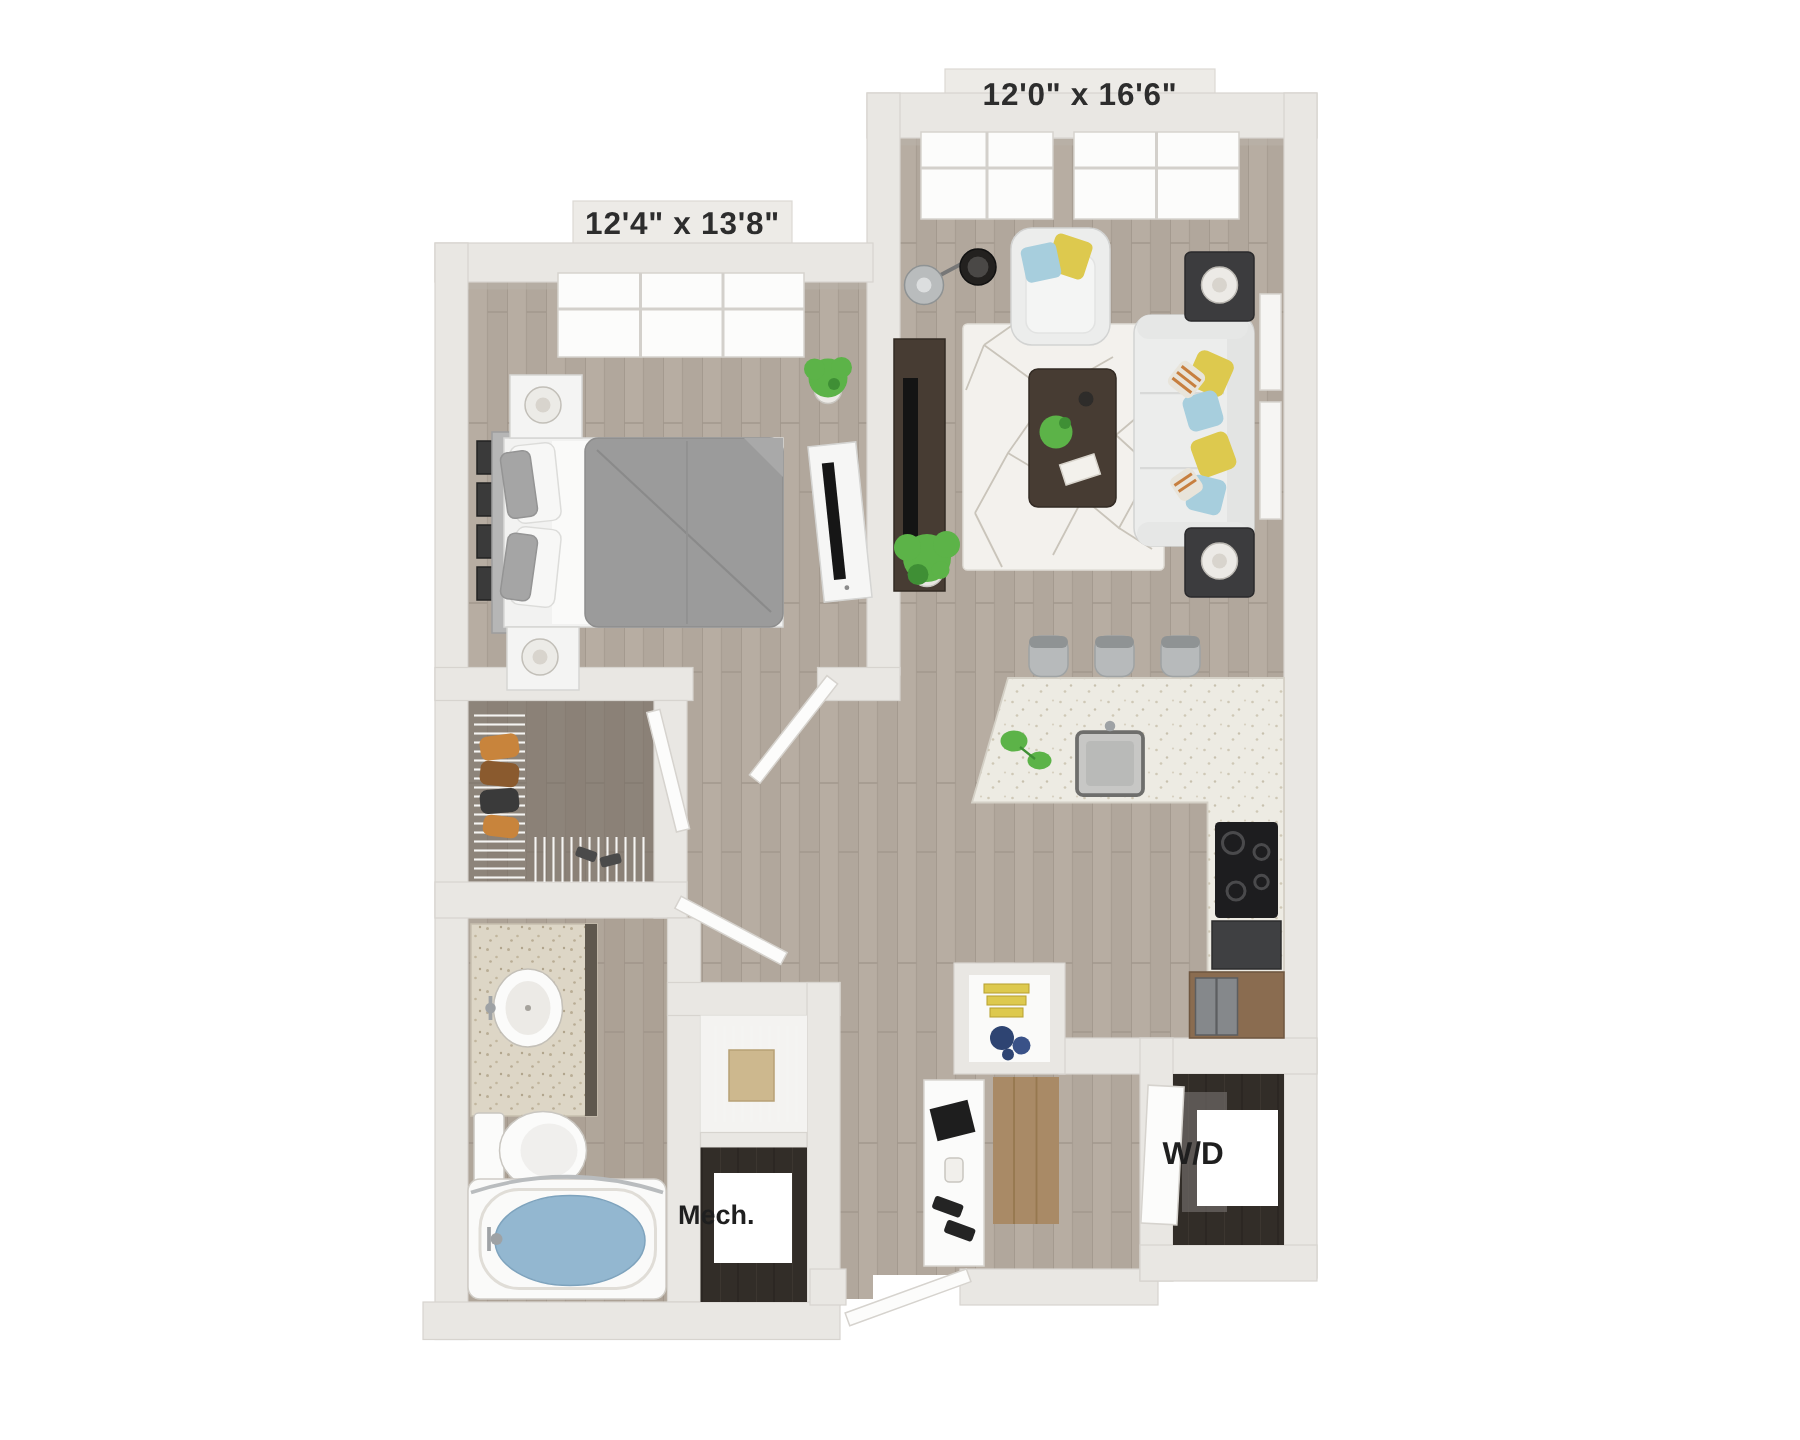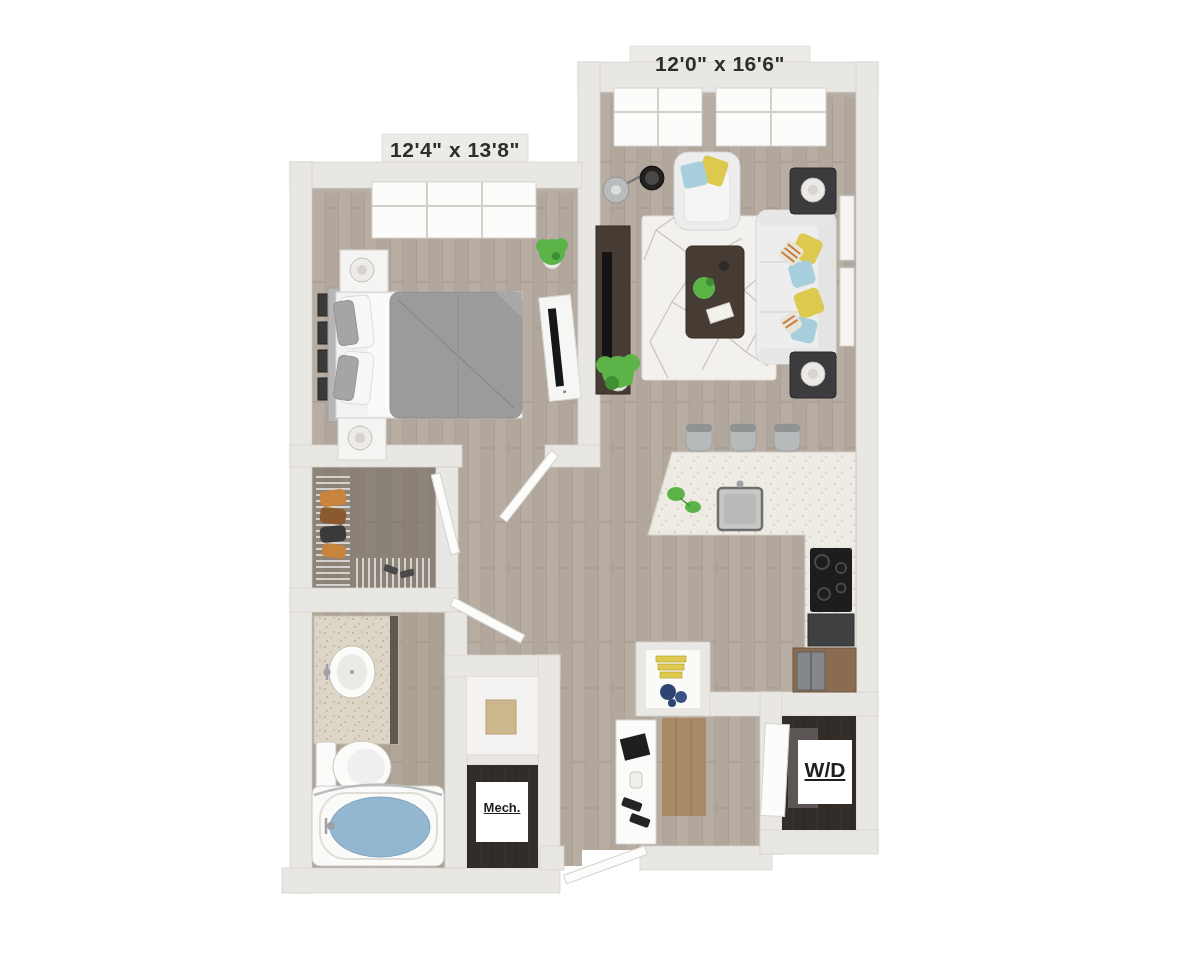--- a/index.html
+++ b/index.html
@@ -1,23 +1,23 @@
 <!DOCTYPE html>
 <html><head>
 <meta charset="utf-8">
 <style>
   html,body{margin:0;padding:0;background:#ffffff;}
   .stage{position:relative;width:1200px;height:960px;background:#ffffff;overflow:hidden;
          font-family:"Liberation Sans",sans-serif;}
   .stage svg{position:absolute;left:0;top:0;}
   .dim-label{position:absolute;text-align:center;color:#2d2d2d;font-weight:700;
              font-size:21px;letter-spacing:.5px;white-space:nowrap;}
-  .sign-label{position:absolute;text-align:center;color:#1f1f1f;font-weight:700;
-              font-size:21px;white-space:nowrap;text-decoration:underline;}
-  .sign-label.small{font-size:13px;font-weight:600;}
+  .sign-label{position:absolute;text-align:left;color:#1f1f1f;font-weight:700;
+              font-size:21px;white-space:nowrap;}
+  .sign-label.small{font-size:18px;font-weight:600;}
   
   .wall{fill:#e9e7e3;stroke:#d7d4cf;stroke-width:.8;}
   .plate{fill:#edebe7;stroke:#dcd9d4;stroke-width:.8;}
   .whitebox{fill:#fcfcfb;stroke:#d6d3ce;stroke-width:1;}
   .dark{fill:#473c33;stroke:#332b24;stroke-width:1;}
 </style>
 </head>
 <body>
 
 <div class="stage">

